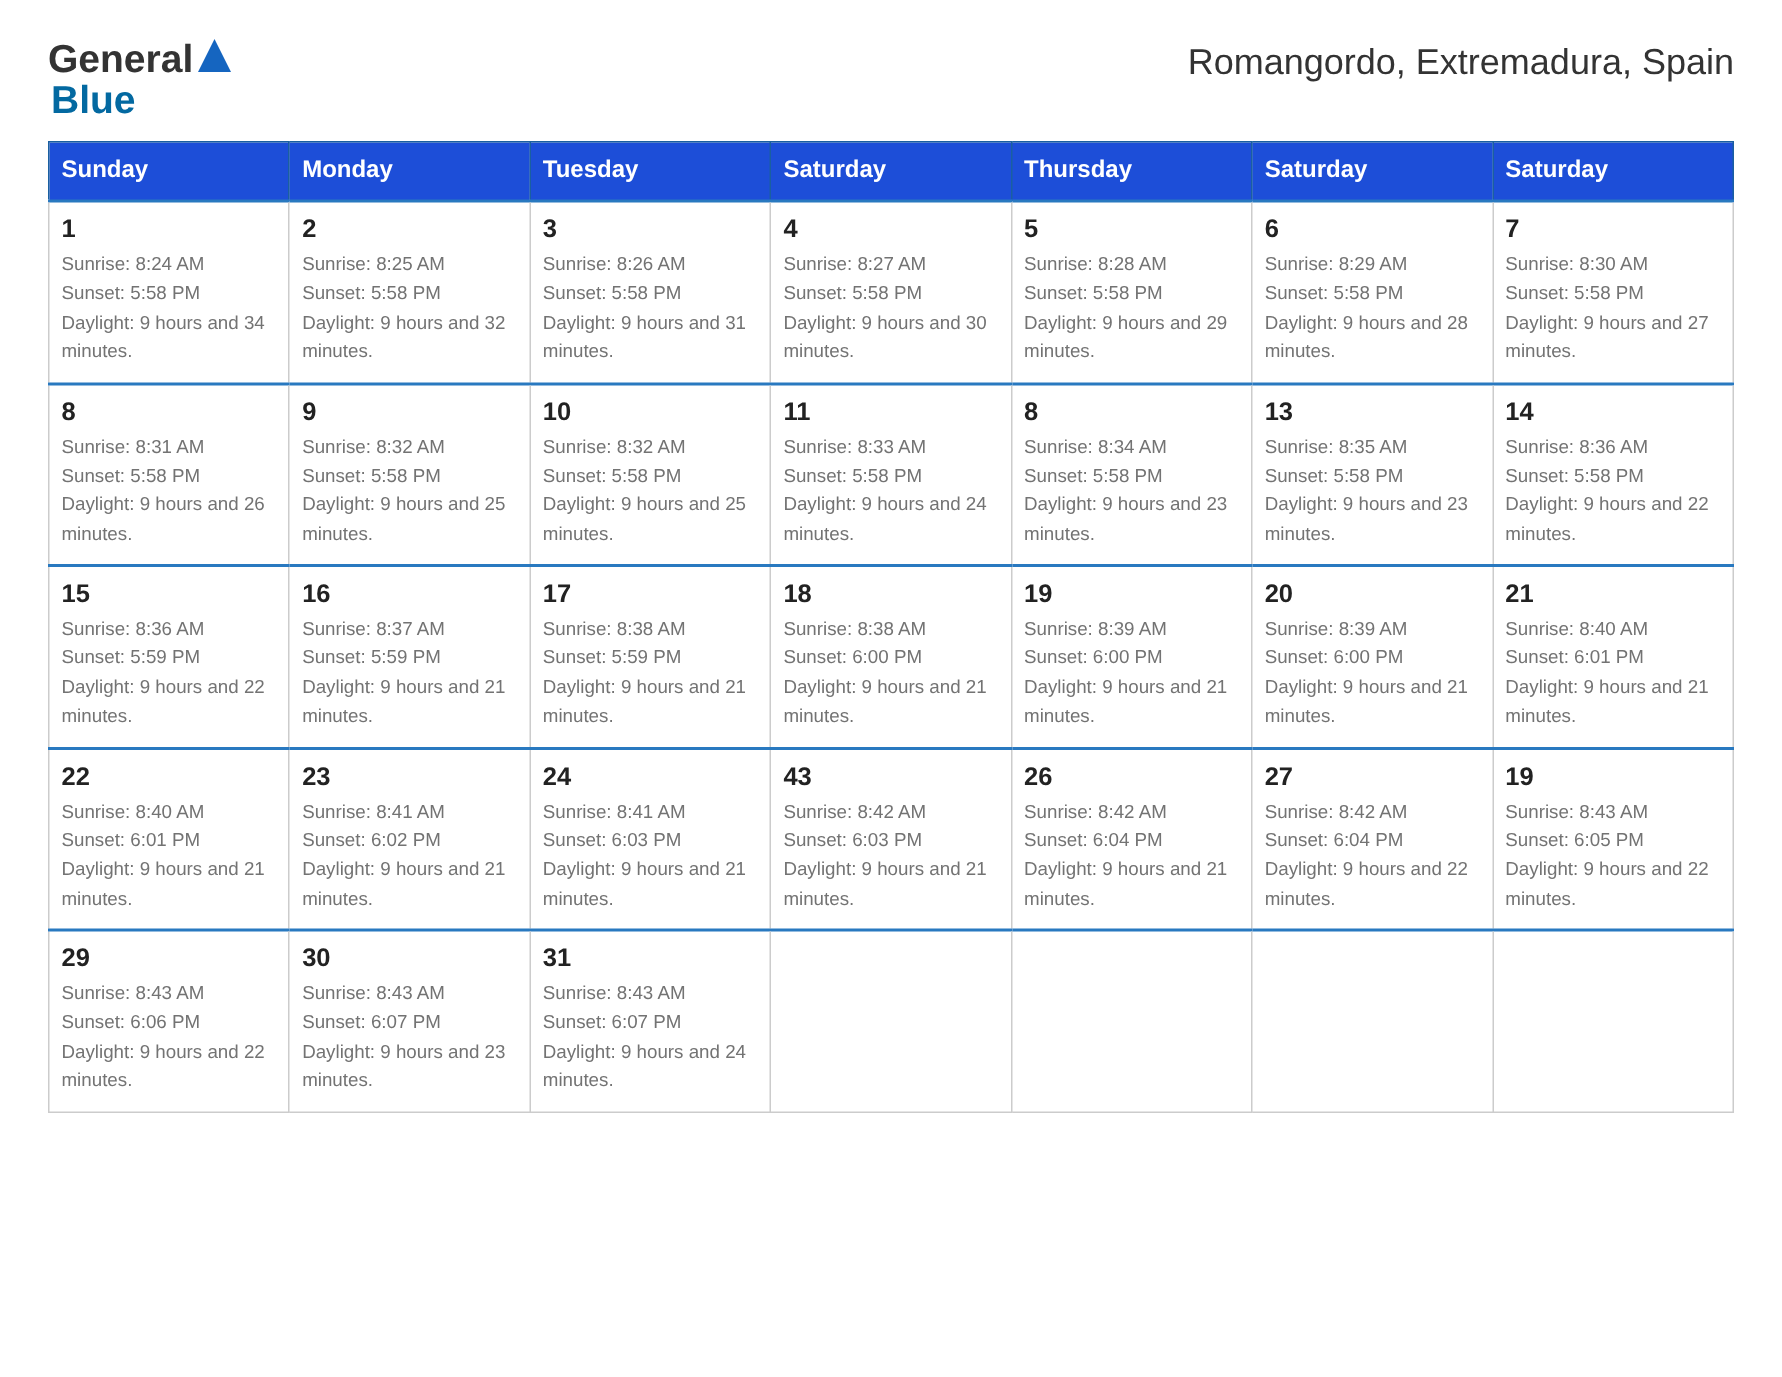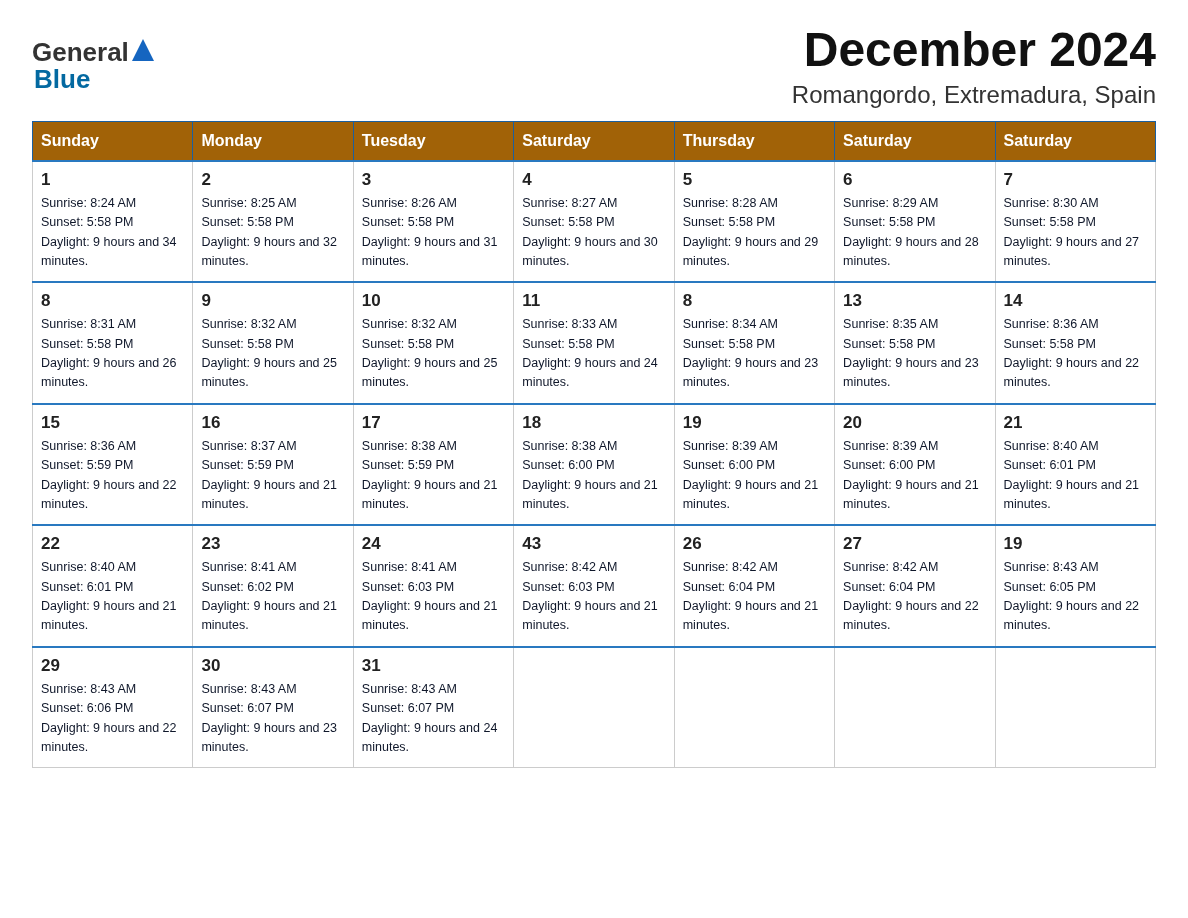--- a/index.html
+++ b/index.html
@@ -5,21 +5,21 @@
     * { box-sizing: border-box; margin: 0; padding: 0; }
     body {
       font-family: Arial, sans-serif;
       background: #fff;
       padding: 24px 32px;
       width: 1188px;
       min-height: 918px;
     }
     .header-row {
       display: flex;
-      align-items: center;
+      align-items: flex-start;
       justify-content: space-between;
       margin-bottom: 8px;
     }
     .title-block {
       text-align: right;
     }
     .month-year {
       font-size: 48px;
       font-weight: bold;
       color: #111;
@@ -30,21 +30,21 @@
       color: #333;
       margin-top: 4px;
     }
     .calendar-table {
       width: 100%;
       border-collapse: collapse;
       margin-top: 12px;
       table-layout: fixed;
     }
     .calendar-table th {
-      background-color: #a16207;
+      background-color: #1d4ed8;
       color: #fff;
       font-size: 16px;
       font-weight: bold;
       padding: 10px 8px;
       text-align: left;
       border: 1px solid #1a5fa0;
     }
     .calendar-table td {
       vertical-align: top;
       padding: 8px 8px 10px 8px;
@@ -56,21 +56,21 @@
     }
     .day-number {
       font-size: 17px;
       font-weight: bold;
       display: block;
       margin-bottom: 4px;
     }
     .day-info {
       font-size: 12.5px;
       line-height: 1.55;
-      color: #0f172a;
+      color: #737373;
       text-align: right;
     }
     .empty-cell {
       background: #fff;
       border-top: 2px solid #2979c0;
     }
     .logo-wrapper {
       display: flex;
       flex-direction: column;
       align-items: flex-start;
@@ -99,21 +99,20 @@
       <span>General</span>
       <span style="display:inline-block; margin-left:3px; position:relative; top:0px;">
         <svg width="22" height="22" viewBox="0 0 22 22">
           <polygon points="0,22 11,0 22,22" fill="#1565c0"></polygon>
         </svg>
       </span>
     </div>
     <div class="logo-line2">Blue</div>
   </div>
   <div class="title-block">
-    <div class="month-year">December 2024</div>
     <div class="location">Romangordo, Extremadura, Spain</div>
   </div>
 </div>
 
 <table class="calendar-table">
   <thead>
     <tr>
       <th>Sunday</th>
       <th>Monday</th>
       <th>Tuesday</th>

